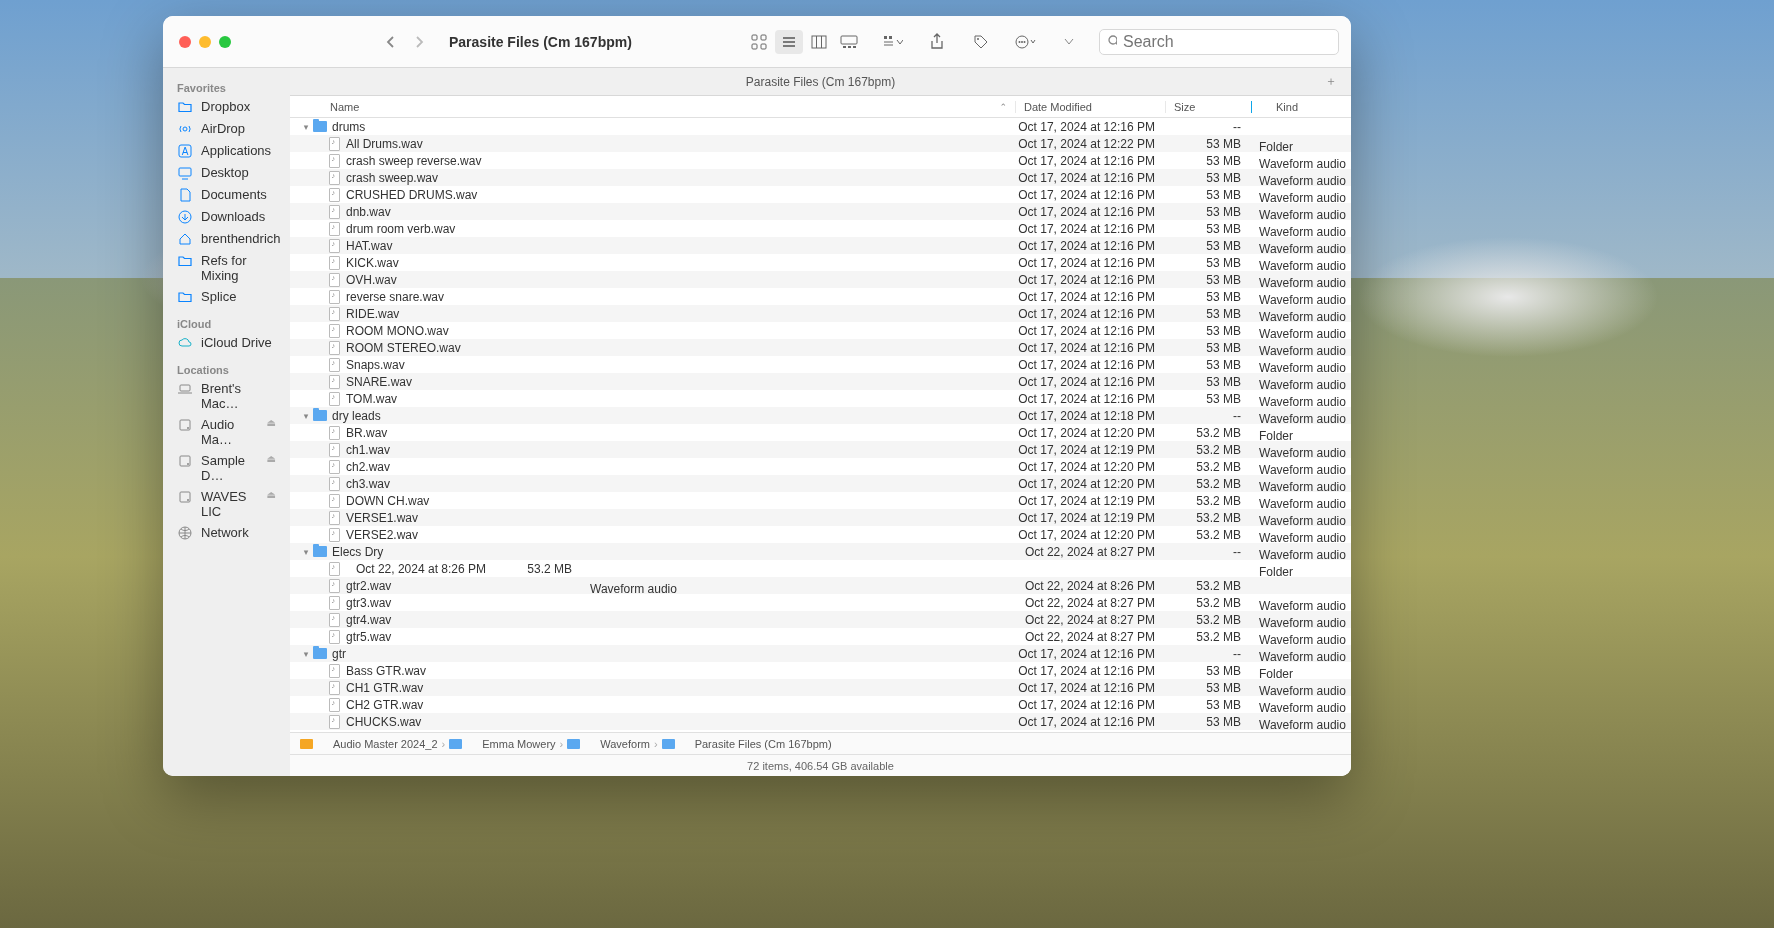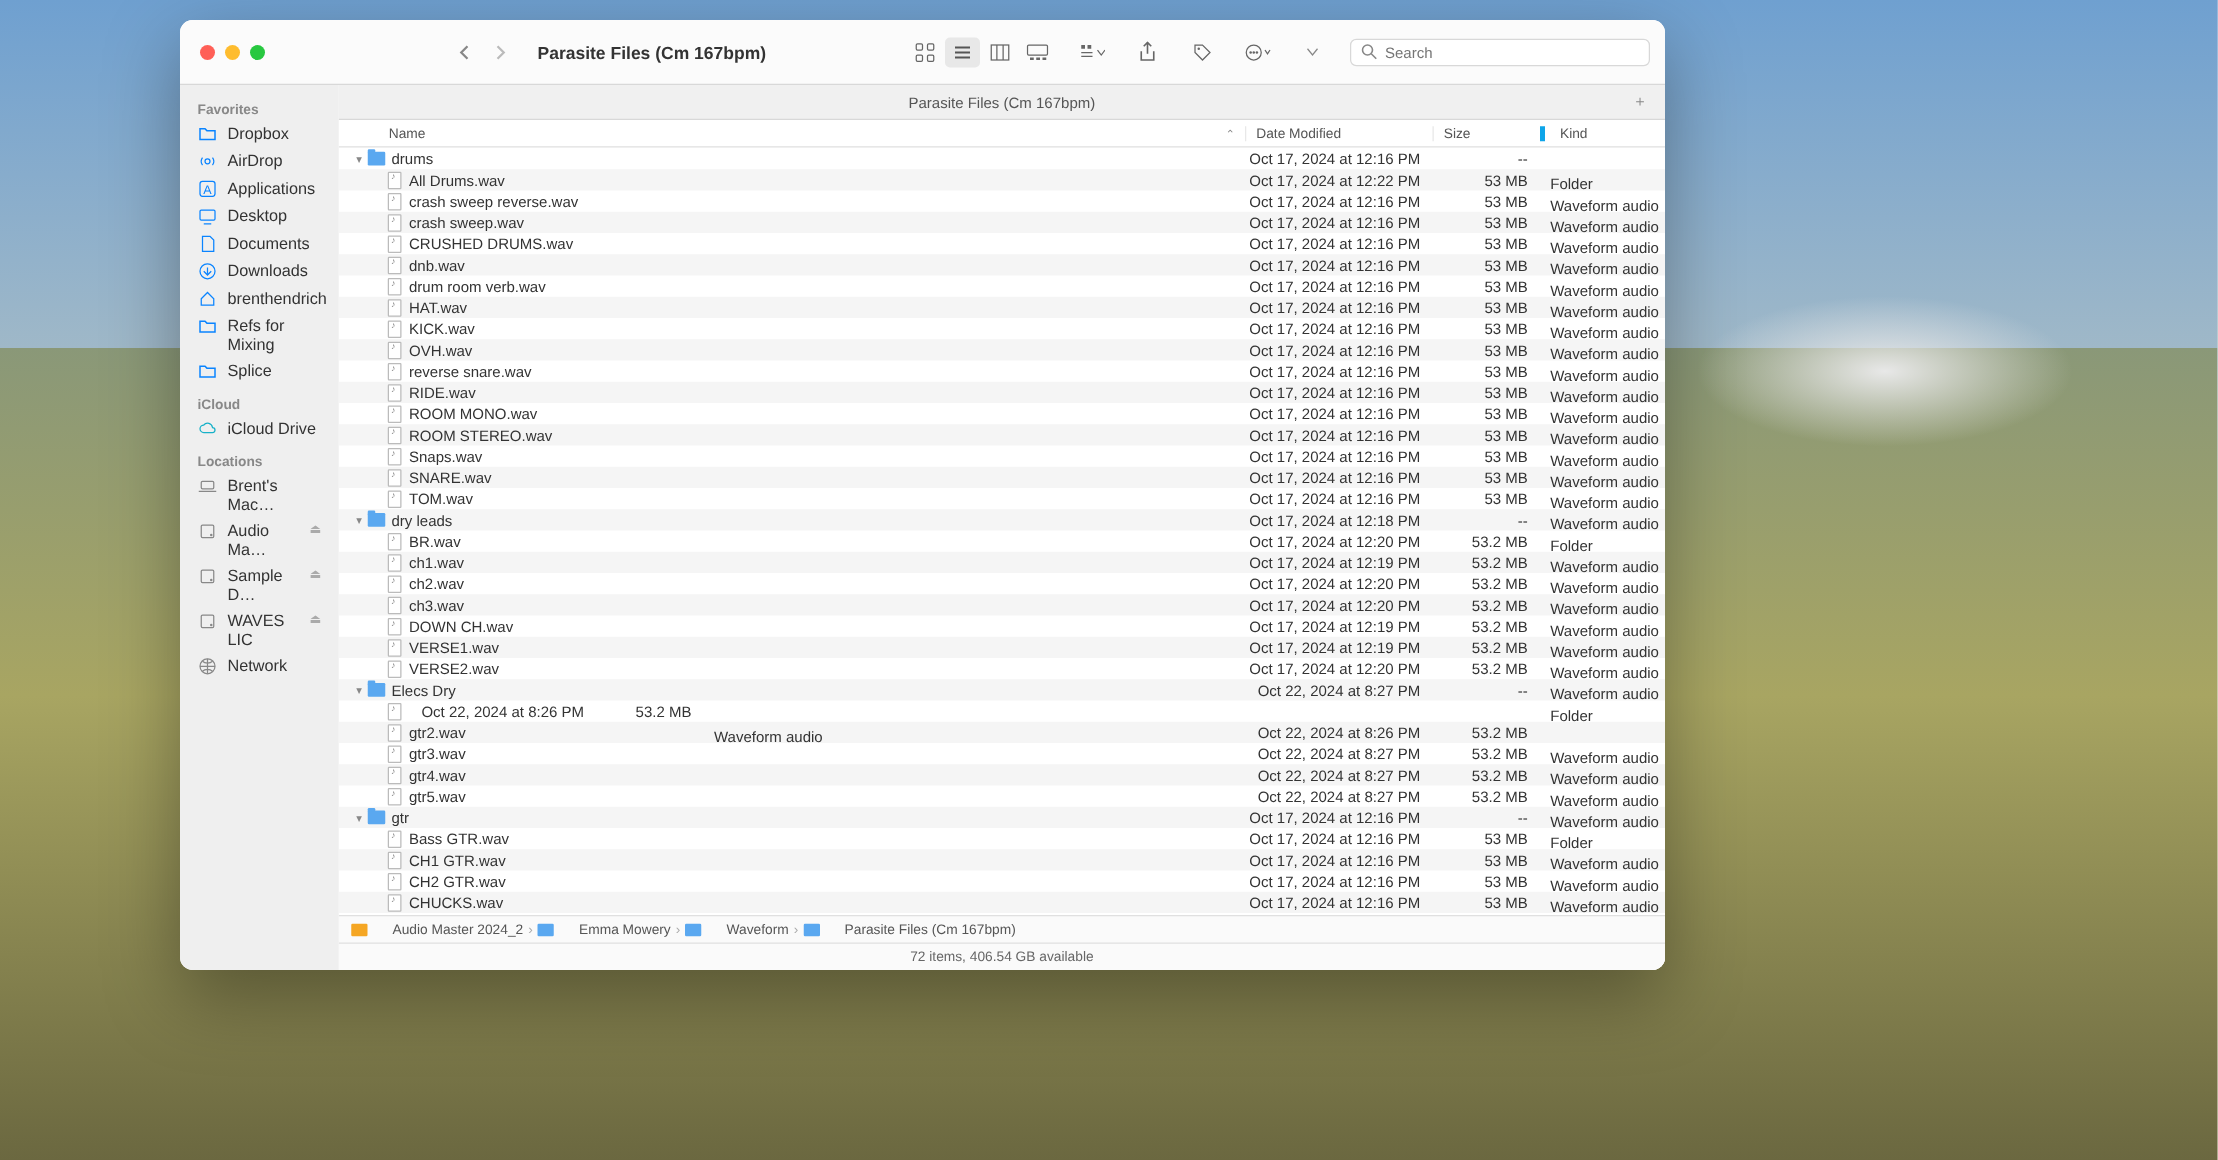--- a/index.html
+++ b/index.html
@@ -11,21 +11,21 @@
 .desktop-bg { position: absolute; inset: 0; }
 .desktop-bg::before {
   content: ""; position: absolute; inset: 0;
   background:
     radial-gradient(ellipse 300px 120px at 85% 32%, #e8e8e8 0%, transparent 50%),
     radial-gradient(ellipse 250px 100px at 15% 30%, #d8d8d8 0%, transparent 50%),
     linear-gradient(to bottom, #6fa0d0 0%, #9fb8c8 30%, transparent 30%),
     linear-gradient(to bottom, transparent 30%, #8a9878 30%, #a8a562 60%, #6b6840 100%);
 }
 .window {
-  position: absolute; left: 144px; top: 16px; width: 1188px; height: 760px;
+  position: absolute; left: 163px; top: 16px; width: 1188px; height: 760px;
   background: #ffffff; border-radius: 10px; box-shadow: 0 20px 60px rgba(0,0,0,0.35);
   display: flex; flex-direction: column; overflow: hidden;
 }
 .titlebar { height: 52px; display: flex; align-items: center; border-bottom: 1px solid #d8d8d8; background: #fbfbfb; }
 .traffic { display: flex; gap: 8px; padding: 0 16px; }
 .traffic > span { width: 12px; height: 12px; border-radius: 50%; }
 .tr-close { background: #ff5f57; }
 .tr-min { background: #febc2e; }
 .tr-max { background: #28c840; }
 .sidebar { width: 127px; background: rgba(236,236,236,0.85); backdrop-filter: blur(20px); position: absolute; left:0; top:52px; bottom:0; padding: 8px 0; overflow-y:auto; }
@@ -36,21 +36,21 @@
 .sb-icon.gray { color:#888; }
 .sb-eject { margin-left:auto; color:#aaa; font-size:10px; }
 
 .content { position:absolute; left:127px; right:0; top:52px; bottom:0; display:flex; flex-direction:column; background:#fff; }
 .tabbar { height:28px; background:#f0f0f0; border-bottom:1px solid #d8d8d8; display:flex; align-items:center; padding:0 12px; font-size:12px; color:#555; position:relative; justify-content:center;}
 .tabbar .add-tab { position:absolute; right:8px; color:#888; padding:2px 6px; }
 .columns-header { display:flex; height:22px; border-bottom:1px solid #e0e0e0; font-size:11px; color:#555; align-items:center; }
 .col-name { flex:1; padding-left:40px; display:flex; justify-content:space-between; align-items:center; padding-right:8px; }
 .col-date { width:150px; padding-left:8px; border-left:1px solid #e8e8e8; }
 .col-size { width:86px; text-align:left; padding-left:8px; border-left:1px solid #e8e8e8; }
-.col-kind { width:100px; padding-left:12px; border-left:4px solid #0ea5e9; }
+.col-kind { width:100px; padding-left:24px; border-left:1px solid #0ea5e9; }
 .filelist { flex:1; overflow-y:auto; }
 .row { display:flex; height:17px; align-items:center; font-size:12px; color:#333; }
 .row.alt { background:#f5f5f5; }
 .row .indent { flex:0 0 auto; }
 .row .disclosure { width:12px; text-align:center; color:#888; font-size:9px; }
 .row .icon { width:16px; height:16px; display:flex; align-items:center; justify-content:center; flex:0 0 16px; margin-right:4px; }
 .row .name { flex:1; white-space:nowrap; overflow:hidden; text-overflow:ellipsis; }
 .row .date { width:150px; text-align:right; padding-right:10px; color:#333; }
 .row .size { width:86px; text-align:right; padding-right:10px; color:#333; }
 .row .kind { width:100px; padding-left:8px; color:#333; white-space:nowrap; overflow:hidden;margin-top:41px; }
@@ -67,21 +67,21 @@
 .statusbar { height:22px; border-top:1px solid #e0e0e0; text-align:center; font-size:11px; color:#666; line-height:22px; background:#fafafa; }
 
 .nav-arrows { display:flex; gap:4px; margin-left: 130px; }
 .nav-btn { width:26px; height:22px; color:#888; display:flex; align-items:center; justify-content:center; font-size:16px; }
 .window-title { font-size:14px; font-weight:600; color:#333; margin-left:16px; }
 .toolbar-right { margin-left:auto; display:flex; align-items:center; gap:16px; padding-right:12px; }
 .view-group, .tool-group { display:flex; gap:2px; background:transparent; }
 .tool-btn { width:28px; height:24px; display:flex; align-items:center; justify-content:center; color:#666; border-radius:4px; position:relative; }
 .tool-btn.active { background:#e8e8e8; }
 .searchbox { display:flex; align-items:center; gap:6px; background:#fff; border:1px solid #d8d8d8; border-radius:5px; padding:3px 8px; width:240px; }
-.searchbox input { border:none; outline:none; font-size:12px; flex:1; background:transparent; }
+.searchbox input { border:none; outline:none; font-size:16px; flex:1; background:transparent; }
 svg { display:block; }
 .sort-arrow { font-size:9px; color:#888; }
 </style>
 </head>
 <body>
 
 <div class="desktop-bg"></div>
 
 <div class="window">
   <div class="titlebar">

